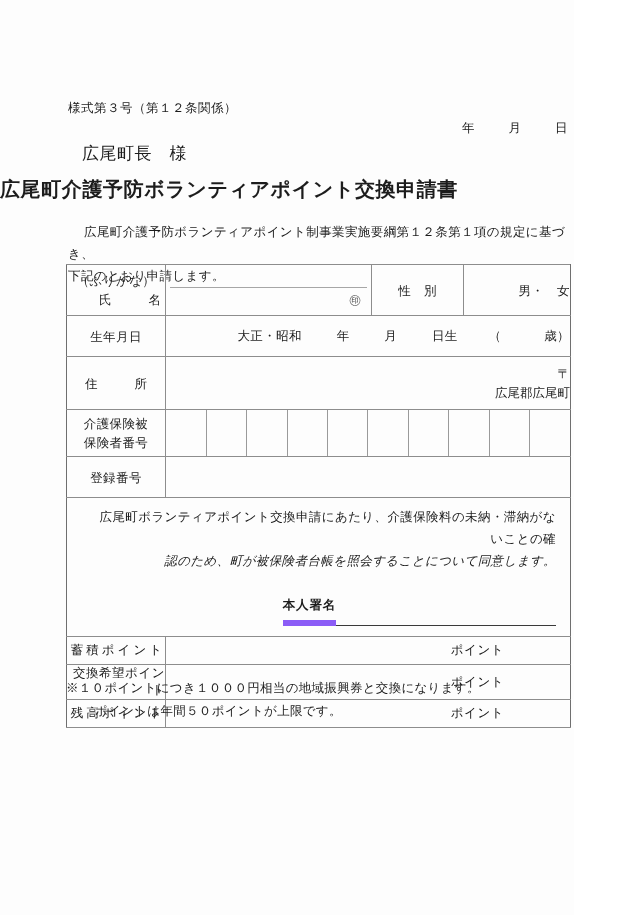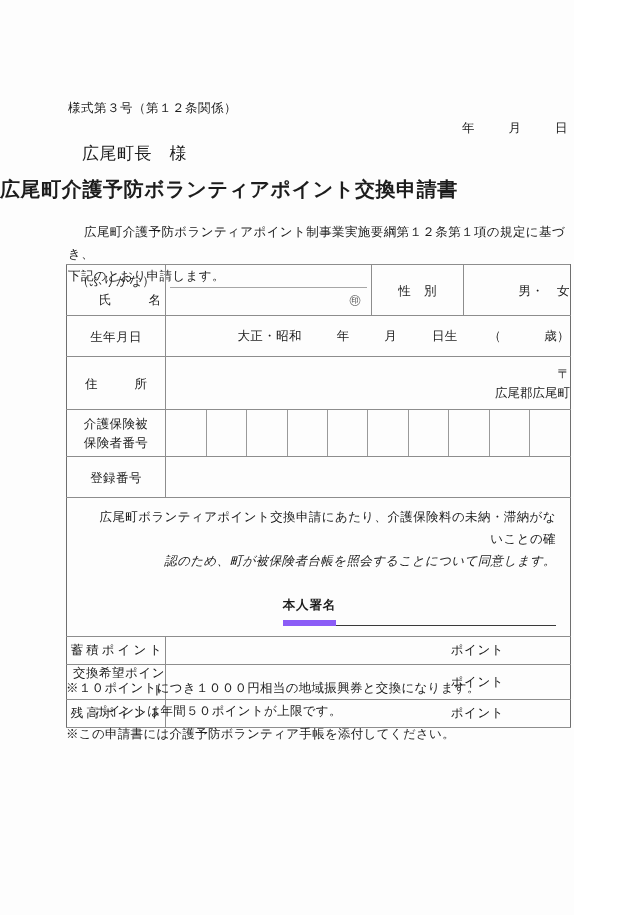--- a/index.html
+++ b/index.html
@@ -346,16 +346,15 @@
           <span>ポイント</span>
         </td>
       </tr>
 
     </tbody>
   </table>
 
   <div class="notes">
     <div>※１０ポイントにつき１０００円相当の地域振興券と交換になります。</div>
     <div class="indent">ポイントは年間５０ポイントが上限です。</div>
-    <div>※この申請書には介護予防ボランティア手帳を添付してください。</div>
   </div>
 
 </div>
 
 </body></html>

